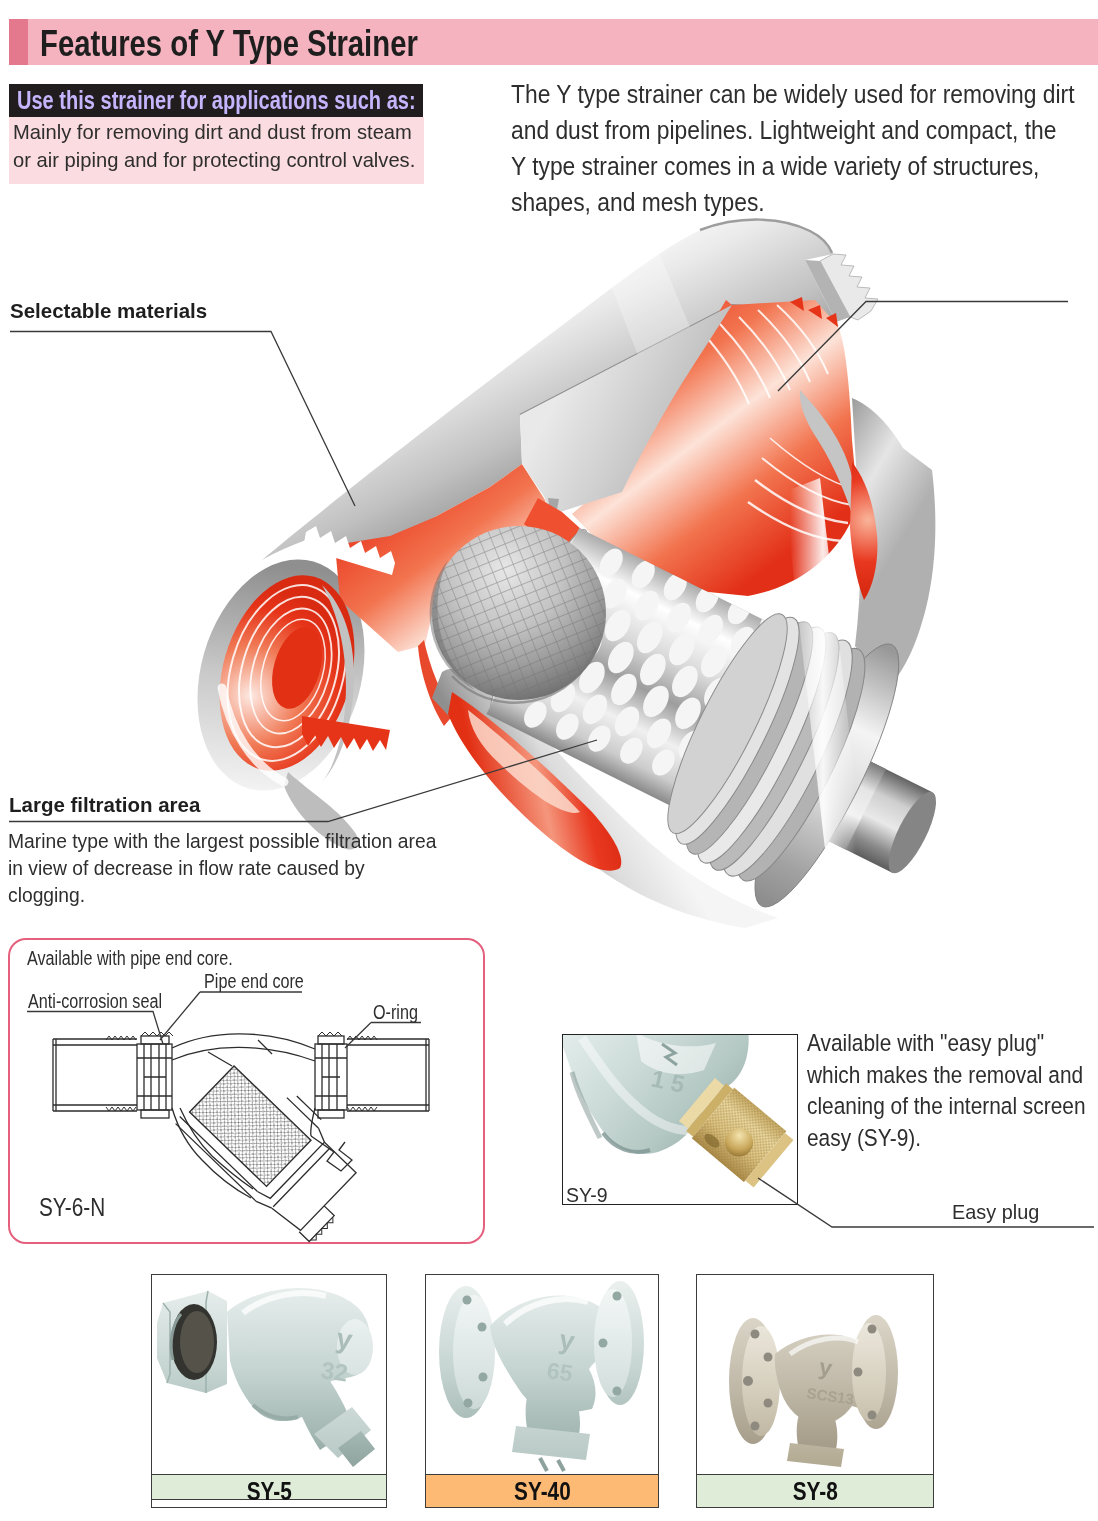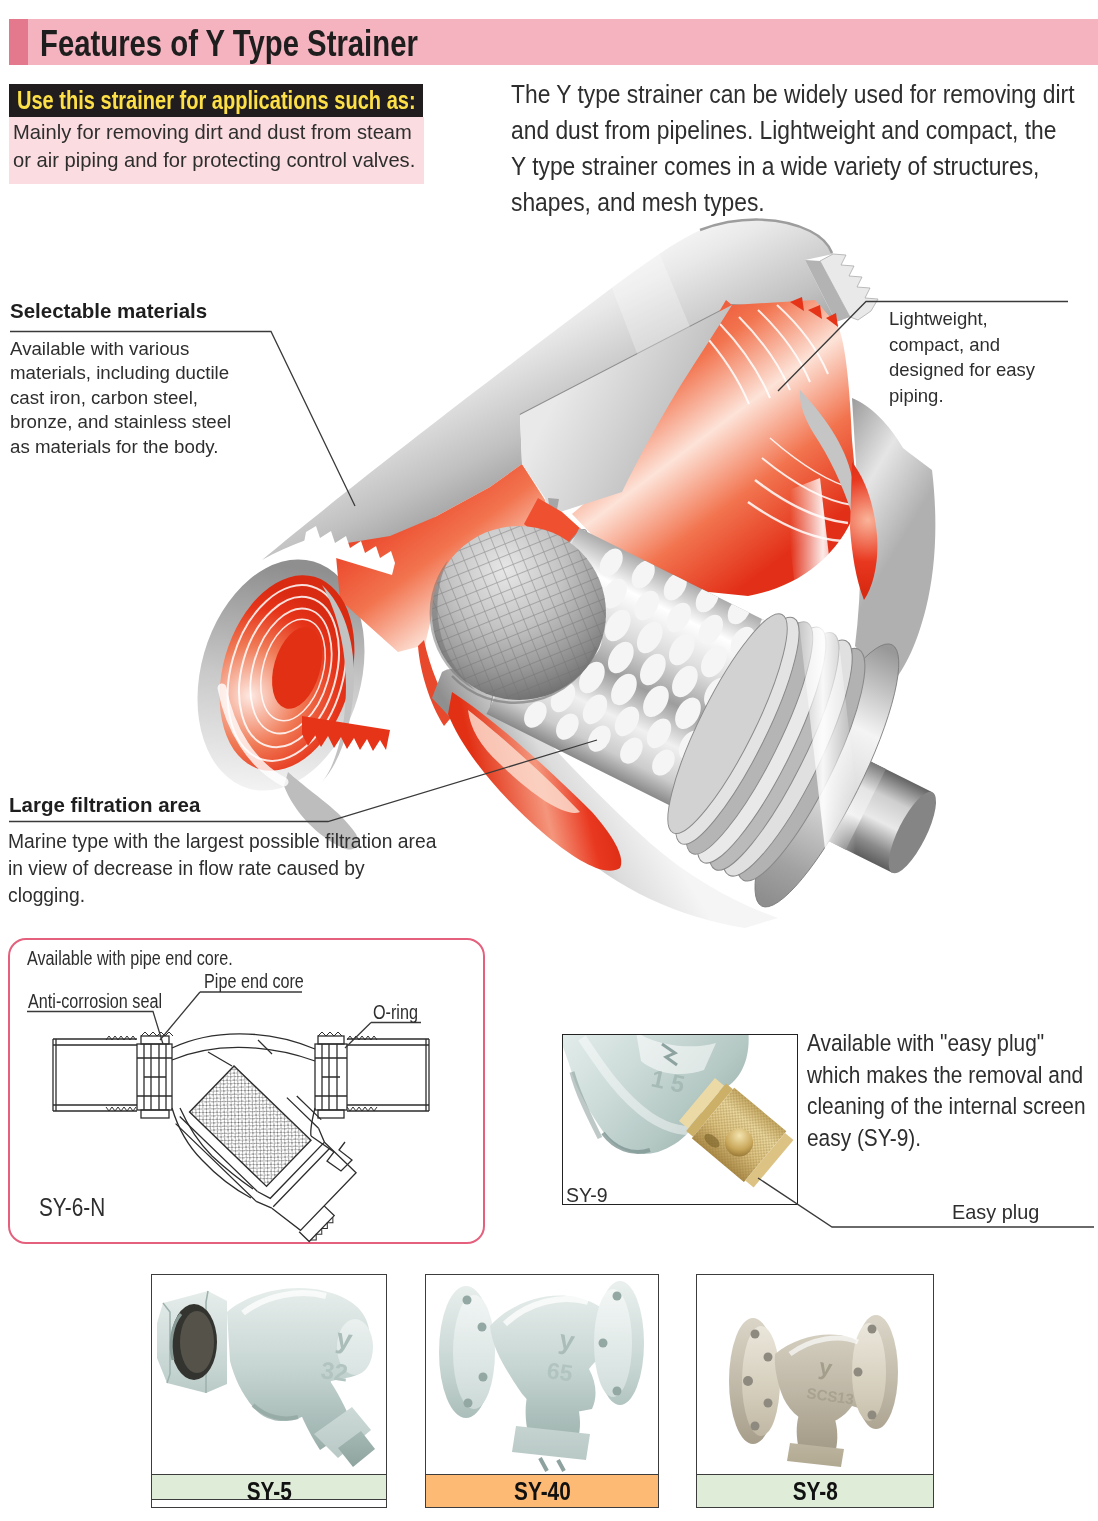--- a/index.html
+++ b/index.html
@@ -11,21 +11,21 @@
   .cx{display:inline-block;transform-origin:0 0;white-space:nowrap;}
 </style>
 </head>
 <body>
 <div id="page">
 
   <div class="abs" style="left:9px;top:19px;right:0;height:46px;background:#f4b3be;"></div>
   <div class="abs" style="left:9px;top:19px;width:19px;height:46px;background:#e4798e;"></div>
   <div class="abs hd" style="left:40px;top:21px;font-size:37px;line-height:46px;"><span class="cx" style="transform:scaleX(0.792);">Features of Y Type Strainer</span></div>
 
-  <div class="abs" style="left:9px;top:84px;width:414px;height:33px;background:#211d1e;color:#fde047;
+  <div class="abs" style="left:9px;top:84px;width:414px;height:33px;background:#211d1e;color:#c4b5fd;
        font-weight:bold;font-size:25.7px;line-height:33px;"><span class="cx" style="transform:scaleX(0.78);margin-left:8px;">Use this strainer for applications such as:</span></div>
   <div class="abs" style="left:9px;top:117px;width:415px;height:67px;background:#fbdce0;"></div>
   <div class="abs body-txt" style="left:13px;top:118px;font-size:21px;line-height:27.6px;"><span class="cx" style="transform:scaleX(0.96);">Mainly for removing dirt and dust from steam<br>or air piping and for protecting control valves.</span></div>
 
   <div class="abs body-txt" style="left:511px;top:75.6px;font-size:26.5px;line-height:36.3px;"><span class="cx" style="transform:scaleX(0.861);">The Y type strainer can be widely used for removing dirt<br>and dust from pipelines. Lightweight and compact, the<br>Y type strainer comes in a wide variety of structures,<br>shapes, and mesh types.</span></div>
 
   <div class="abs" style="left:8px;top:938px;width:477px;height:306px;border:2.5px solid #e4607d;border-radius:18px;box-sizing:border-box;"></div>
   <div class="abs" style="left:562px;top:1034px;width:236px;height:171px;border:1.5px solid #222;box-sizing:border-box;"></div>
 
   <div class="abs" style="left:151px;top:1274px;width:236px;height:234px;border:1.5px solid #3c3c3c;box-sizing:border-box;background:#fff;"></div>
@@ -506,23 +506,21 @@
       <path d="M1068,301.5 H866 L778,391"></path>
       <path d="M9,821.5 H328 L597,740"></path>
       <path d="M758,1178 L832,1227 H1094"></path>
       <path d="M200,992 H302 M200,992 L160,1040"></path>
       <path d="M27,1011.5 H153 L163,1044"></path>
       <path d="M371,1022.5 H421 M371,1022.5 L345,1048"></path>
     </g>
   </svg>
 
   <div class="abs hd" style="left:10px;top:298.6px;font-size:20.5px;line-height:24px;">Selectable materials</div>
-  <div class="abs body-txt" style="left:10px;top:336.9px;font-size:18.7px;line-height:24.5px;">Available with various<br>materials, including ductile<br>cast iron, carbon steel,<br>bronze, and stainless steel<br>as materials for the body.</div>
-
-  <div class="abs body-txt" style="left:889px;top:306.3px;font-size:18.5px;line-height:25.6px;">Lightweight,<br>compact, and<br>designed for easy<br>piping.</div>
+
 
   <div class="abs hd" style="left:9px;top:793px;font-size:20.5px;line-height:24px;">Large filtration area</div>
   <div class="abs body-txt" style="left:8px;top:826.6px;font-size:20.5px;line-height:27.2px;"><span class="cx" style="transform:scaleX(0.94);">Marine type with the largest possible filtration area<br>in view of decrease in flow rate caused by<br>clogging.</span></div>
 
   <div class="abs body-txt" style="left:27px;top:946.2px;font-size:19.5px;line-height:24px;"><span class="cx" style="transform:scaleX(0.83);">Available with pipe end core.</span></div>
   <div class="abs body-txt" style="left:204px;top:969.4px;font-size:19.5px;line-height:24px;"><span class="cx" style="transform:scaleX(0.83);">Pipe end core</span></div>
   <div class="abs body-txt" style="left:28px;top:989.4px;font-size:19.5px;line-height:24px;"><span class="cx" style="transform:scaleX(0.83);">Anti-corrosion seal</span></div>
   <div class="abs body-txt" style="left:373px;top:999.9px;font-size:19.5px;line-height:24px;"><span class="cx" style="transform:scaleX(0.83);">O-ring</span></div>
   <div class="abs body-txt" style="left:39px;top:1192.2px;font-size:25px;line-height:30px;"><span class="cx" style="transform:scaleX(0.83);">SY-6-N</span></div>
 

